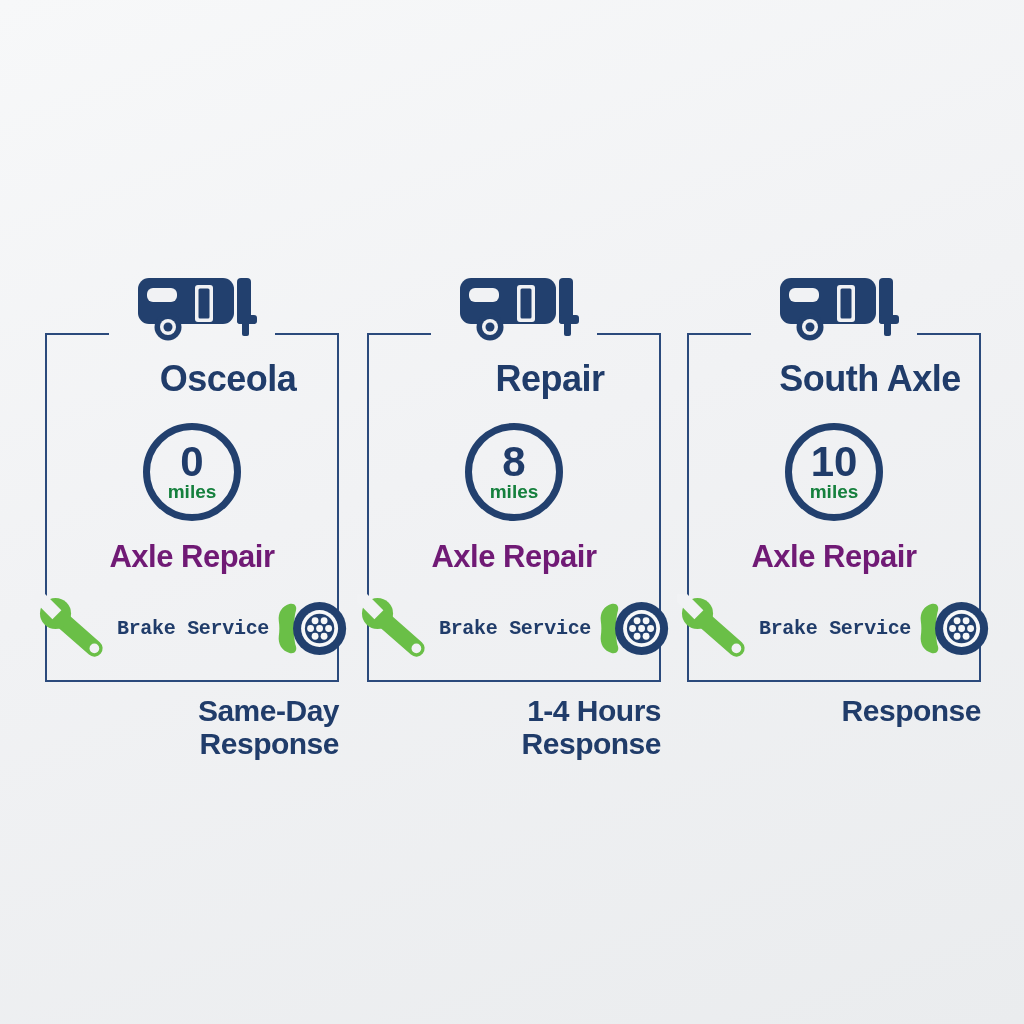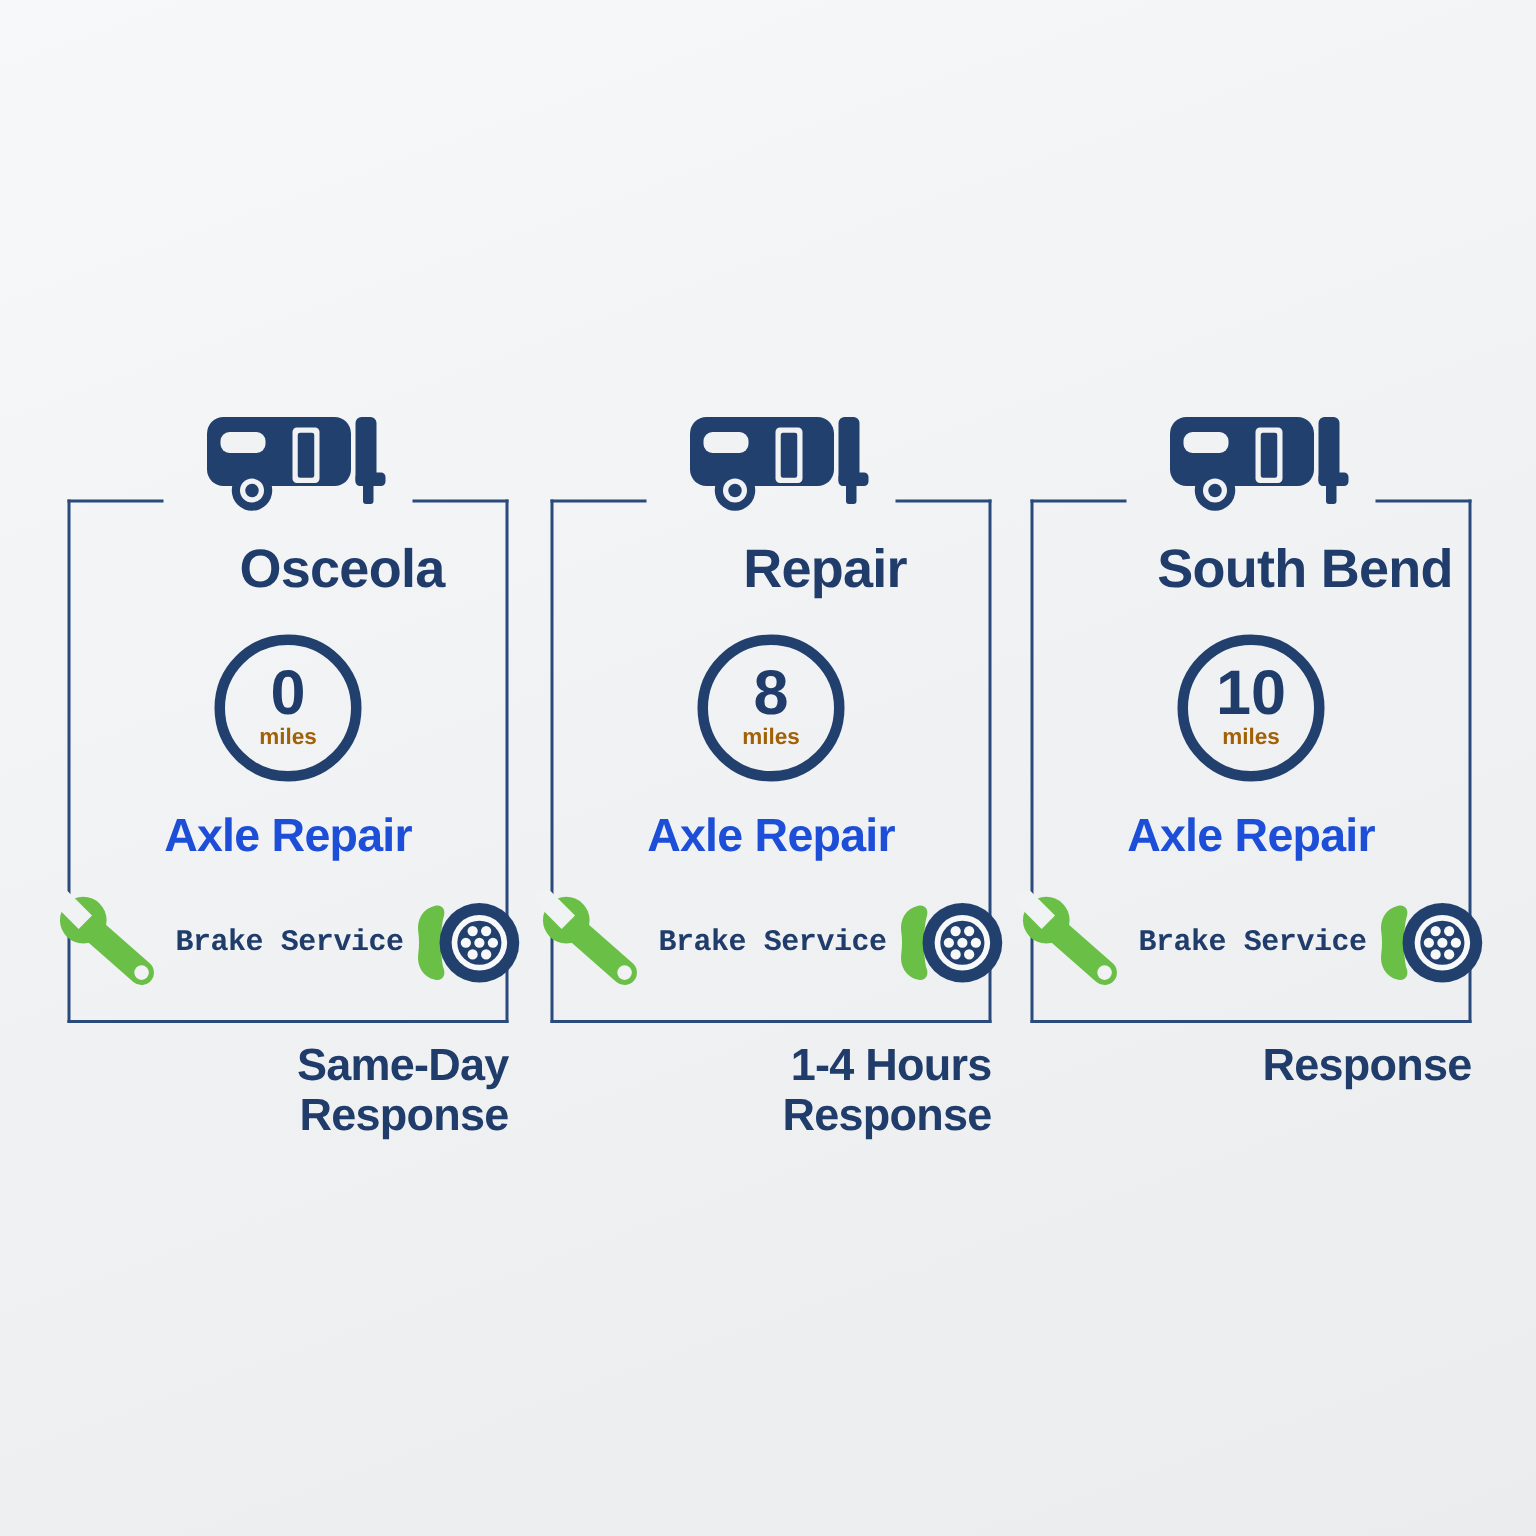--- a/index.html
+++ b/index.html
@@ -28,25 +28,25 @@
     text-align:center;font-size:36px;line-height:40px;font-weight:700;
     color:#203c6a;letter-spacing:-0.5px;padding-left:36px;
   }
   .badge{
     position:absolute;top:90px;left:50%;transform:translateX(-50%);
     box-sizing:border-box;width:98px;height:98px;border-radius:50%;
     border:7px solid #22406e;
     display:flex;flex-direction:column;align-items:center;justify-content:center;
   }
   .num{font-size:42px;line-height:40px;font-weight:700;color:#203c6a;}
-  .unit{font-size:15px;line-height:20px;font-weight:700;color:#a16207;margin-top:0px;}
+  .unit{font-size:19px;line-height:20px;font-weight:700;color:#15803d;margin-top:0px;}
   .axle{
     position:absolute;top:206px;left:0;width:100%;
     text-align:center;font-size:31px;line-height:36px;font-weight:700;
-    color:#1d4ed8;letter-spacing:-0.5px;
+    color:#701a75;letter-spacing:-0.5px;
   }
   .brakerow{
     position:absolute;top:259px;left:0;width:100%;height:72px;
     display:flex;align-items:center;justify-content:center;gap:6px;font-family:Liberation Mono, monospace;
   }
   .wr svg{display:block;width:76px;height:68px;}
   .bd svg{display:block;width:74px;height:59px;}
   .bs{font-size:20px;font-weight:700;color:#203c6a;white-space:nowrap;letter-spacing:-0.3px;}
   .resp{
     margin-top:12px;text-align:right;
@@ -171,21 +171,21 @@
 
   <div class="col c2">
     <div class="card">
       <span class="tb tb-l"></span>
       <span class="tb tb-r"></span>
       <div class="rv">
           <svg>
             <use href="#sym-rv"></use>
           </svg>
         </div>
-      <h2 class="city">South Bend</h2>
+      <h2 class="city">South Axle</h2>
       <div class="badge">
         <div class="num">10</div>
         <div class="unit">miles</div>
       </div>
       <div class="axle">Axle Repair</div>
       <div class="brakerow">
         <span class="wr">
             <svg>
               <use href="#sym-wrench"></use>
             </svg>

